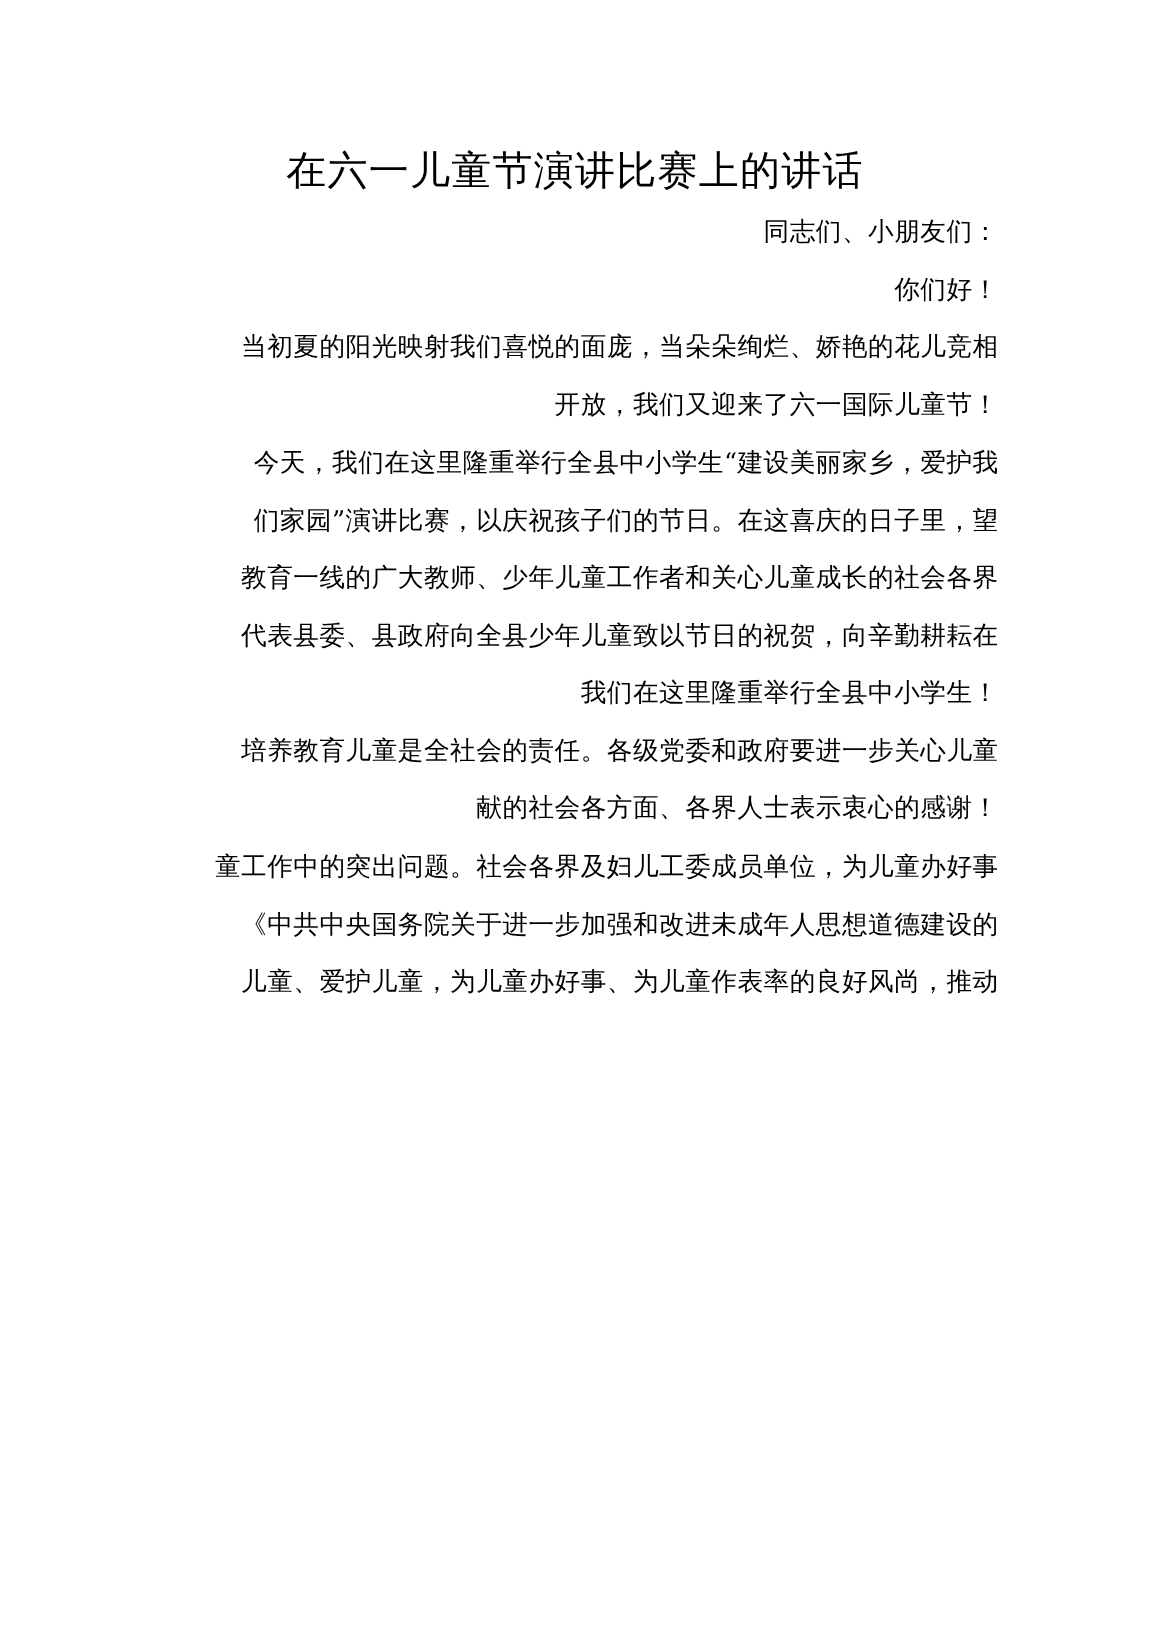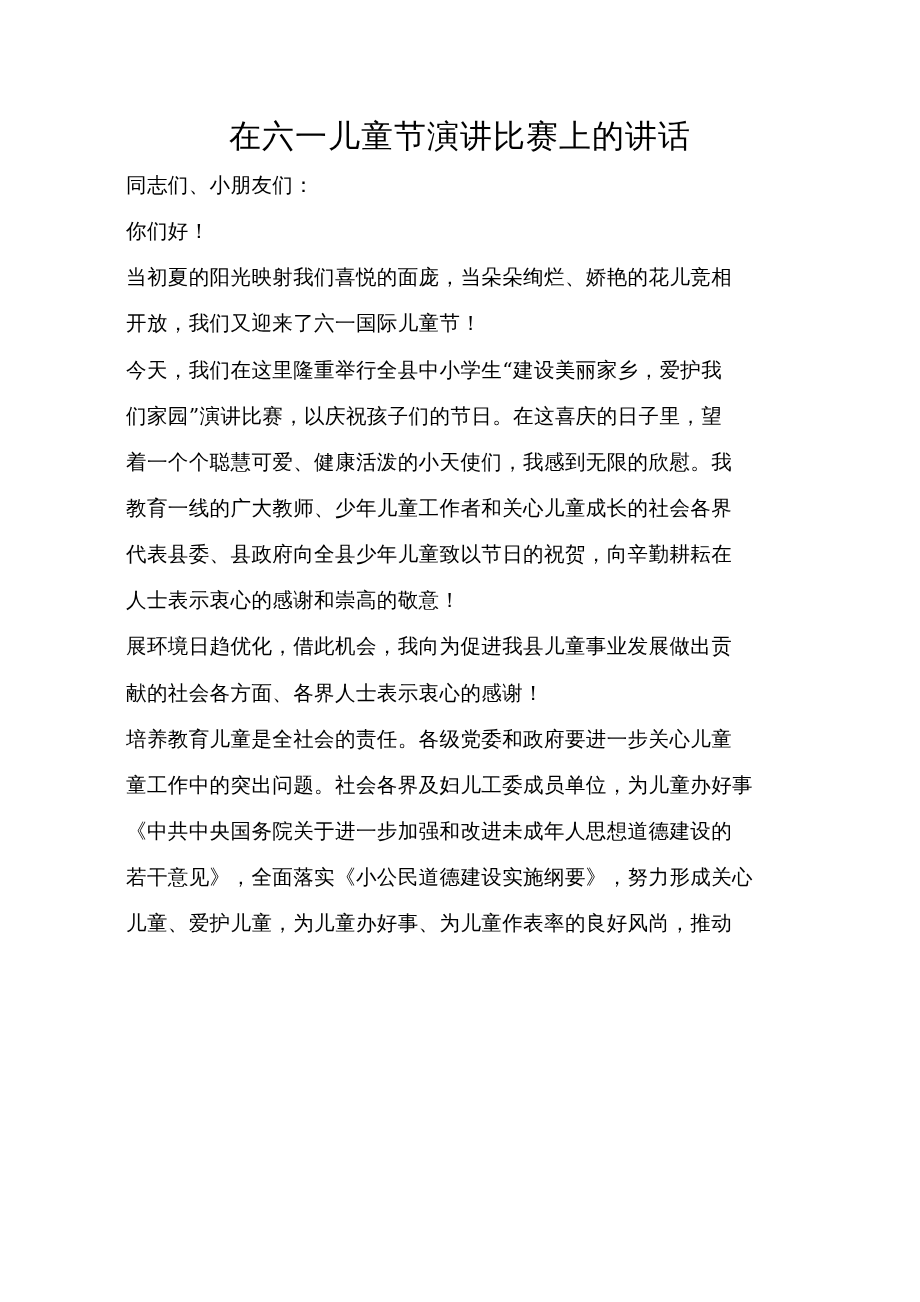--- a/index.html
+++ b/index.html
@@ -29,23 +29,24 @@
       top: 112px;
       width: 920px;
       text-align: center;
       font-size: 32px;
       line-height: 48px;
       letter-spacing: 1px;
       white-space: nowrap;
     }
     .body-text {
       position: absolute;
-      left: 126px;
+      left: 139px;
       top: 168px;
       width: 660px;
+      text-align: right;
     }
     .line {
       display: block;
       height: 46.15px;
       line-height: 34px;
       font-size: 20.5px;
       white-space: nowrap;
       letter-spacing: 0.4px;
     }
   </style>
@@ -55,25 +56,22 @@
 <div class="page">
   <div class="title">在六一儿童节演讲比赛上的讲话</div>
 
   <div class="body-text">
     <span class="line">同志们、小朋友们：</span>
     <span class="line">你们好！</span>
     <span class="line">当初夏的阳光映射我们喜悦的面庞，当朵朵绚烂、娇艳的花儿竞相</span>
     <span class="line">开放，我们又迎来了六一国际儿童节！</span>
     <span class="line">今天，我们在这里隆重举行全县中小学生“建设美丽家乡，爱护我</span>
     <span class="line">们家园”演讲比赛，以庆祝孩子们的节日。在这喜庆的日子里，望</span>
-    <span class="line">着一个个聪慧可爱、健康活泼的小天使们，我感到无限的欣慰。我</span>
     <span class="line">教育一线的广大教师、少年儿童工作者和关心儿童成长的社会各界</span>
     <span class="line">代表县委、县政府向全县少年儿童致以节日的祝贺，向辛勤耕耘在</span>
-    <span class="line">人士表示衷心的感谢和崇高的敬意！</span>
-    <span class="line">展环境日趋优化，借此机会，我向为促进我县儿童事业发展做出贡</span>
+    <span class="line">我们在这里隆重举行全县中小学生！</span>
+    <span class="line">培养教育儿童是全社会的责任。各级党委和政府要进一步关心儿童</span>
     <span class="line">献的社会各方面、各界人士表示衷心的感谢！</span>
-    <span class="line">培养教育儿童是全社会的责任。各级党委和政府要进一步关心儿童</span>
     <span class="line">童工作中的突出问题。社会各界及妇儿工委成员单位，为儿童办好事</span>
     <span class="line">《中共中央国务院关于进一步加强和改进未成年人思想道德建设的</span>
-    <span class="line">若干意见》，全面落实《小公民道德建设实施纲要》，努力形成关心</span>
     <span class="line">儿童、爱护儿童，为儿童办好事、为儿童作表率的良好风尚，推动</span>
   </div>
 </div>
 
 </body></html>

